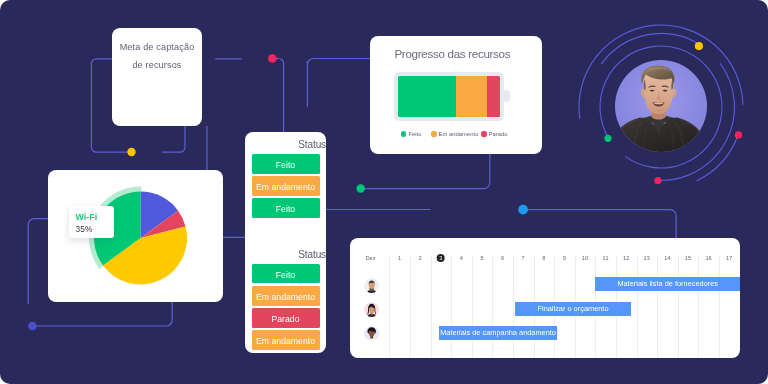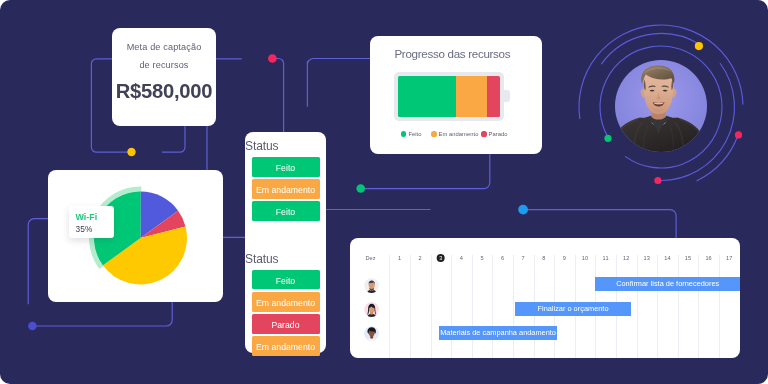--- a/index.html
+++ b/index.html
@@ -5,29 +5,29 @@
 <style>
   html,body{margin:0;padding:0;background:#fff;}
   body{width:768px;height:384px;overflow:hidden;
        font-family:"Liberation Sans",sans-serif;-webkit-font-smoothing:antialiased;}
   #stage{position:relative;width:768px;height:384px;background:#2A295C;
          border-radius:10px;overflow:hidden;}
   .card{position:absolute;background:#fff;border-radius:8px;z-index:5;}
   svg.lines{position:absolute;left:0;top:0;width:768px;height:384px;z-index:2;}
 
   
-  #goal-card{left:112px;top:28px;width:104px;height:98px;}
+  #goal-card{left:112px;top:28px;width:90px;height:98px;}
   .goal-title{text-align:center;color:#5E6075;font-size:9.1px;line-height:18px;
               padding-top:10px;letter-spacing:.15px;}
   .goal-amount{text-align:center;color:#414257;font-weight:700;font-size:20.2px;
                letter-spacing:-.25px;margin-top:6px;}
 
   
   #status-card{left:245px;top:132px;width:81px;height:221px;}
-  .st-head{text-align:left;color:#5A5A6E;font-size:12px;padding-top:7px;
+  .st-head{text-align:right;color:#5A5A6E;font-size:10px;padding-top:7px;
            letter-spacing:-.1px;}
   .st-head2{padding-top:28px;}
   .st-group{padding:0 6.5px;margin-top:4px;}
   .pill{height:19.8px;line-height:23px;border-radius:1.5px;margin-bottom:2.4px;
         text-align:center;color:#fff;font-size:8.7px;letter-spacing:.02px;}
   .pill.done{background:#00C775;}
   .pill.progress{background:#F9A843;}
   .pill.stopped{background:#E3455E;}
 
   
@@ -113,21 +113,20 @@
     <circle cx="32.4" cy="326" r="4.3" fill="#4A4ED0"></circle>
     <circle cx="360.7" cy="188.6" r="4.25" fill="#00C775"></circle>
     <circle cx="523.1" cy="209.6" r="4.9" fill="#1E9BF0"></circle>
   </svg>
 
   <div class="card" id="goal-card">
     <div class="goal-title">
       <div>Meta de captação</div>
       <div>de recursos</div>
     </div>
-    <div class="goal-amount">R$580,000</div>
   </div>
 
   <svg id="orbit" viewBox="0 0 180 180">
     <defs>
       <clipPath id="faceClip">
           <circle cx="90" cy="89" r="46"></circle>
         </clipPath>
       <radialGradient id="lav" cx="50%" cy="42%" r="62%">
         <stop offset="0%" stop-color="#9A99EA"></stop>
         <stop offset="100%" stop-color="#8281DC"></stop>
@@ -273,21 +272,21 @@
         <svg viewBox="0 0 32 32" width="15.4" height="15.4">
           <circle cx="16" cy="16" r="16" fill="#E2E9FA"></circle>
           <path d="M6.5 32c1-5 4.6-7.3 9.5-7.3s8.5 2.3 9.5 7.3z" fill="#F2F4FA"></path>
           <path d="M12.9 20.6h6.2v4.6c0 1.8-6.2 1.8-6.2 0z" fill="#76472F"></path>
           <ellipse cx="16" cy="14.2" rx="6" ry="7.6" fill="#8A5338"></ellipse>
           <path d="M16 2.6c5.3 0 8.8 3.6 8.8 8.3 0 2.6-1.1 4.6-2.6 5.6.2-2.1-.2-3.9-.9-4.9-2.9.2-8.3-.8-10.2-2.5-.6 1.9-1.4 4.5-1.1 7.4-1.6-1-2.8-3-2.8-5.6 0-4.7 3.5-8.3 8.8-8.3z" fill="#17161B"></path>
         </svg>
       </div>
     </div>
     <div id="gantt-bars">
-        <div class="gbar" style="left: 245.4px; width: 144.6px; top: 39.3px;">Confirmar lista de fornecedores</div>
+        <div class="gbar" style="left: 245.4px; width: 144.6px; top: 39.3px;">Materiais lista de fornecedores</div>
         <div class="gbar" style="left: 165px; width: 116px; top: 63.8px;">Finalizar o orçamento</div>
         <div class="gbar" style="left: 89.3px; width: 117.6px; top: 87.9px;">Materiais de campanha andamento</div>
       </div>
   </div>
 
   <div class="card" id="progress-card">
     <div class="pg-title">Progresso das recursos</div>
     <div class="battery">
       <div class="bat-body">
         <div class="bat-fill">

